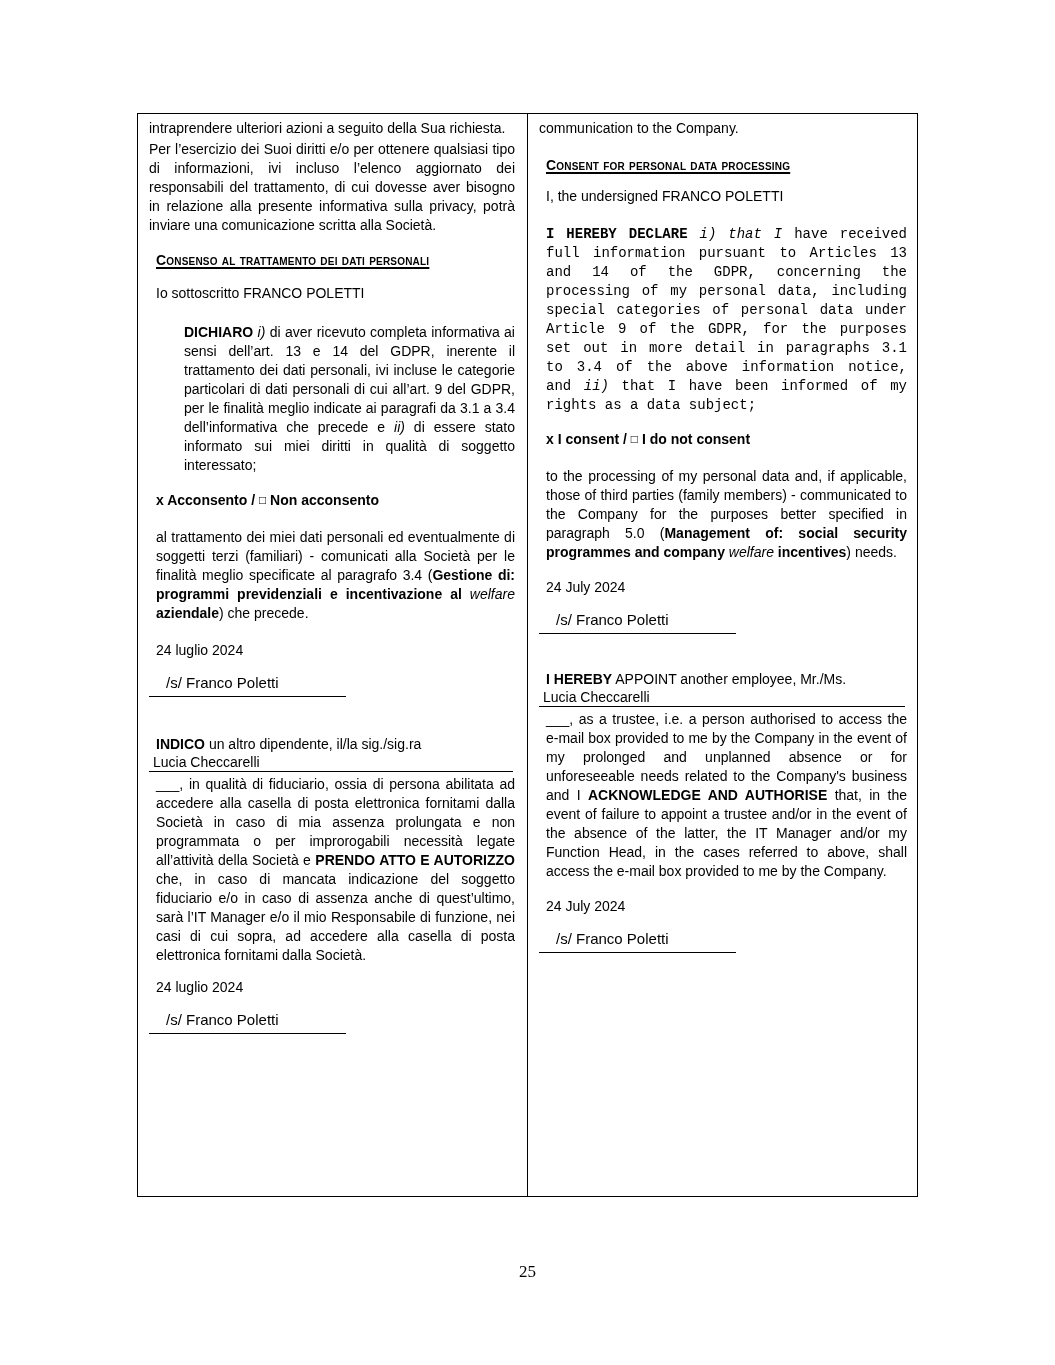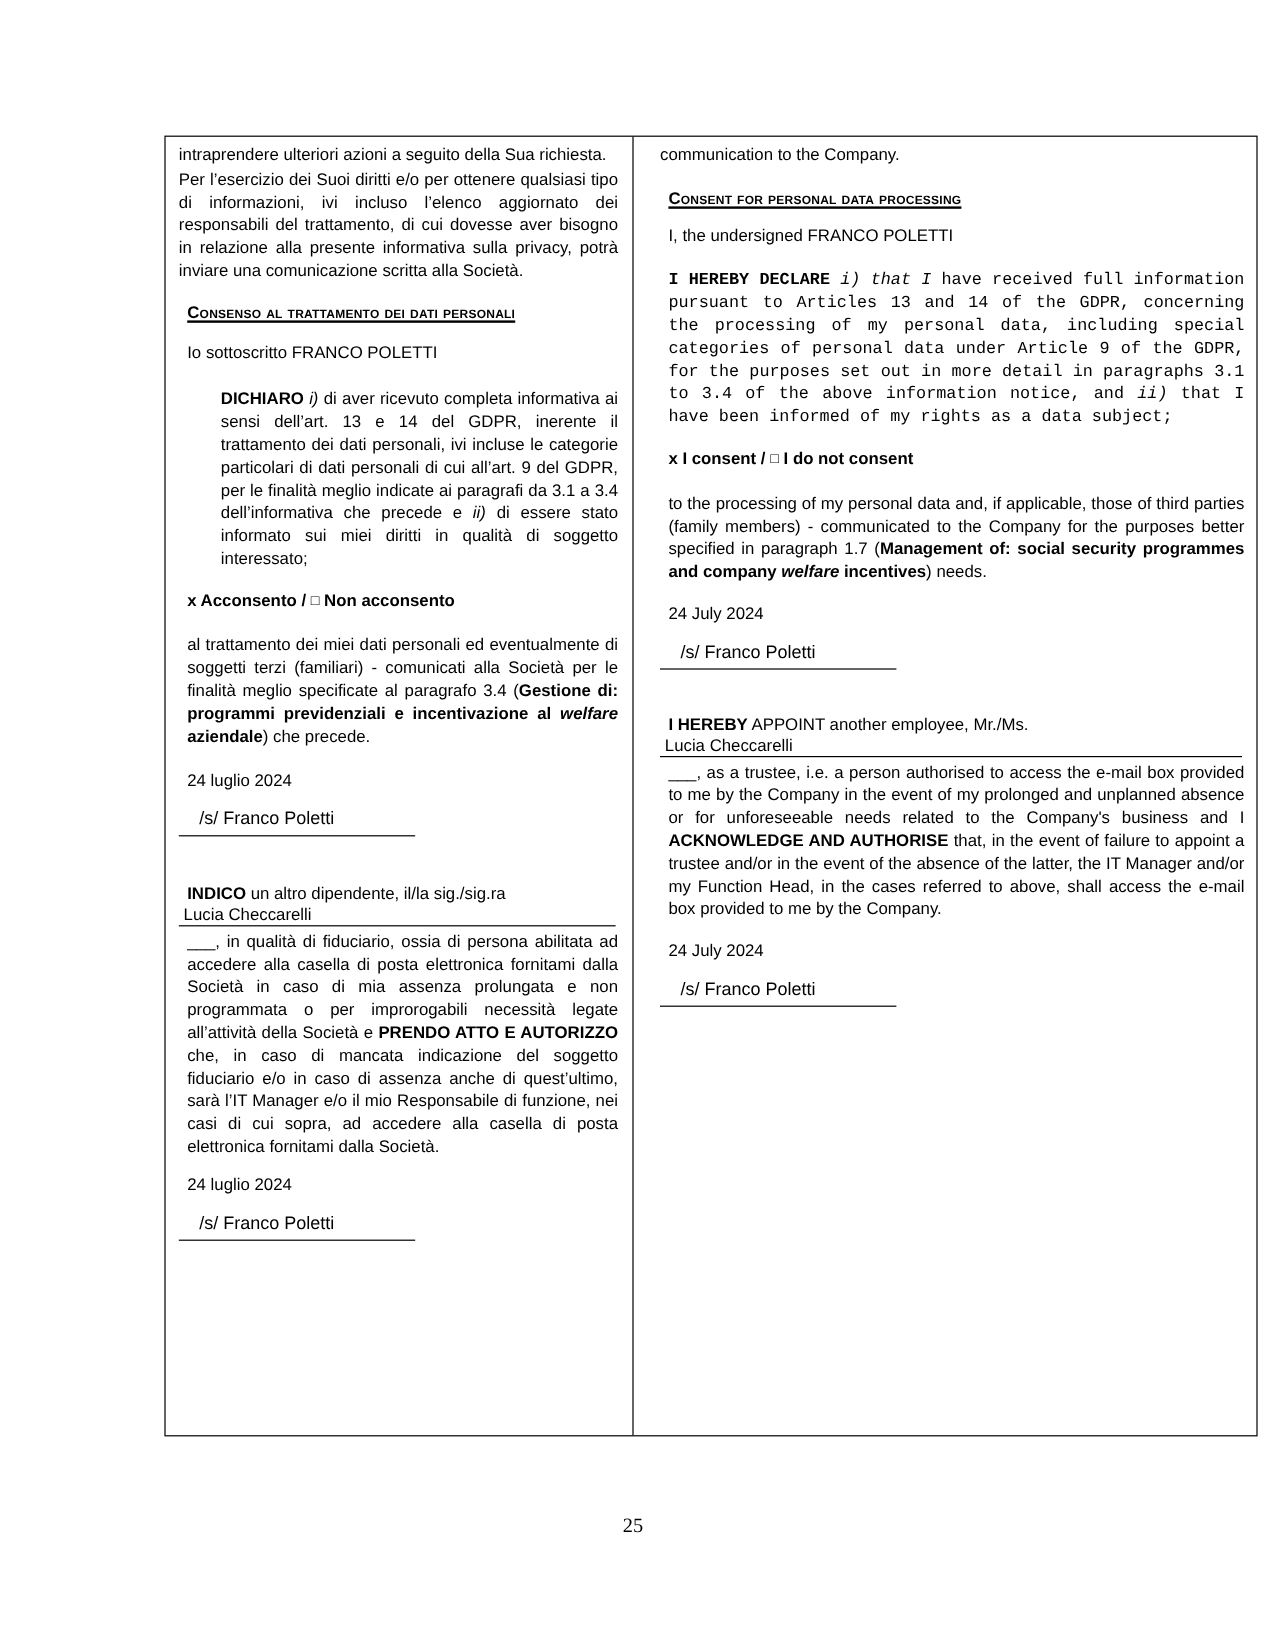--- a/index.html
+++ b/index.html
@@ -2,30 +2,30 @@
 <html><head>
 <meta charset="utf-8">
 <style>
   html,body{margin:0;padding:0;background:#fff;}
   body{
     width:1055px;height:1365px;position:relative;overflow:hidden;
     font-family:"Liberation Sans","DejaVu Sans",sans-serif;
     color:#000;-webkit-font-smoothing:antialiased;
   }
   .doc-table{
-    position:absolute;left:137px;top:113px;width:911px;height:1084px;
-    border:1.7px solid #000;box-sizing:border-box;display:flex;gap:11px;
+    position:absolute;left:137px;top:113px;width:781px;height:1084px;
+    border:1.7px solid #000;box-sizing:border-box;display:flex;
   }
   .col{box-sizing:border-box;padding:5px 12px 0 11px;}
   .col-left{width:390px;border-right:1.7px solid #000;}
   .col-right{flex:1;padding-right:10px;}
   p{margin:0;font-size:14px;line-height:19px;text-align:justify;}
   .b{font-weight:bold;}
   .i{font-style:italic;}
-  .bi{font-weight:bold;font-style:italic;}
+  .bi{font-weight:normal;font-style:italic;}
   .sc{font-variant:small-caps;letter-spacing:.2px;}
   .u{text-decoration:underline;text-decoration-thickness:1.5px;text-underline-offset:2px;}
   .ind{padding-left:7px;}
   .tab{display:inline-block;width:14px;}
   .box{font-weight:normal;font-size:12px;position:relative;top:-1px;}
   .sig{
     border-bottom:1.5px solid #000;width:197px;box-sizing:border-box;
     padding:0 0 4px 17px;font-size:15px;line-height:19px;
   }
   .namefield{
@@ -105,21 +105,21 @@
     <p>communication to the Company.</p>
 
     <p class="rm-hconsent ind"><span class="b sc u">Consent for personal data processing</span></p>
 
     <p class="rm-undersigned ind">I, the undersigned FRANCO POLETTI</p>
 
     <p class="rm-declare ind"><span class="b">I HEREBY DECLARE </span><span class="i">i) that I</span><span> have received full information pursuant to Articles 13 and 14 of the GDPR, concerning the processing of my personal data, including special categories of personal data under Article 9 of the GDPR, for the purposes set out in more detail in paragraphs 3.1 to 3.4 of the above information notice, and </span><span class="i">ii)</span><span> that I have been informed of my rights as a data subject;</span></p>
 
     <p class="b rm-consent ind"><span>x I consent / </span><span class="box">□</span><span> I do not consent</span></p>
 
-    <p class="rm-processing ind"><span>to the processing of my personal data and, if applicable, those of third parties (family members) - communicated to the Company for the purposes better specified in paragraph 1.7 (</span><span class="b">Management of: social security programmes and company </span><span class="bi">welfare</span><span class="b"> incentives</span><span>) needs.</span></p>
+    <p class="rm-processing ind"><span>to the processing of my personal data and, if applicable, those of third parties (family members) - communicated to the Company for the purposes better specified in paragraph 5.0 (</span><span class="b">Management of: social security programmes and company </span><span class="bi">welfare</span><span class="b"> incentives</span><span>) needs.</span></p>
 
     <p class="rm-date1 ind">24 July 2024</p>
 
     <div class="sig rm-sig1"><span>/s/ Franco Poletti</span></div>
 
     <p class="rm-appoint ind"><span class="b">I HEREBY</span><span> APPOINT another employee, Mr./Ms.</span></p>
 
     <div class="namefield rm-name ind"><span>Lucia Checcarelli</span></div>
 
     <p class="rm-trustee ind"><span>___, as a trustee, i.e. a person authorised to access the e-mail box provided to me by the Company in the event of my prolonged and unplanned absence or for unforeseeable needs related to the Company's business and I </span><span class="b">ACKNOWLEDGE AND AUTHORISE</span><span> that, in the event of failure to appoint a trustee and/or in the event of the absence of the latter, the IT Manager and/or my Function Head, in the cases referred to above, shall access the e-mail box provided to me by the Company.</span></p>

